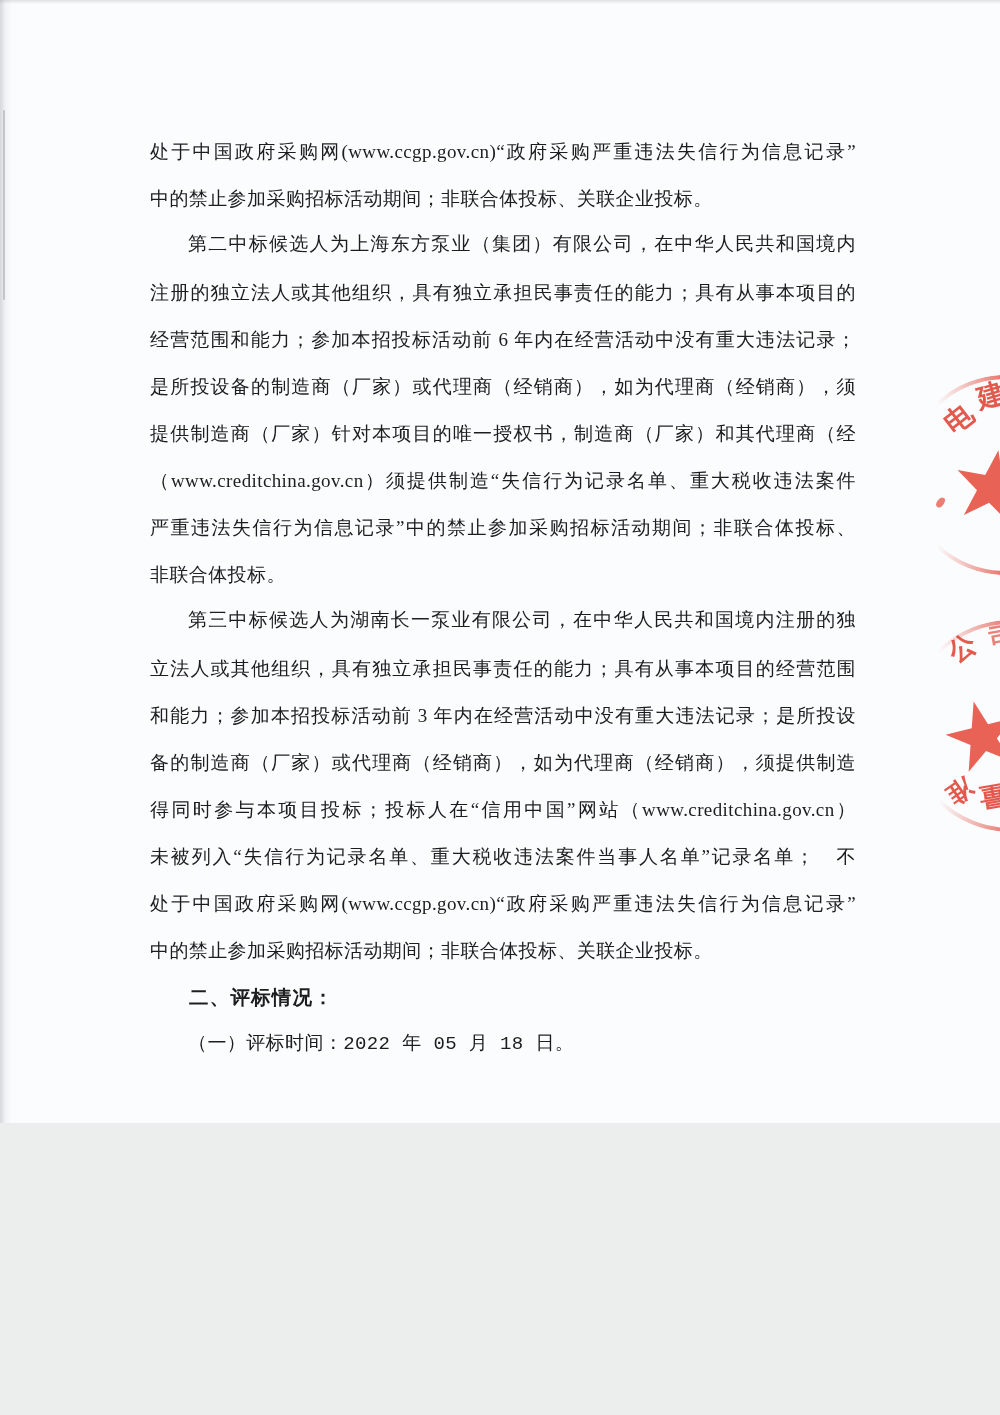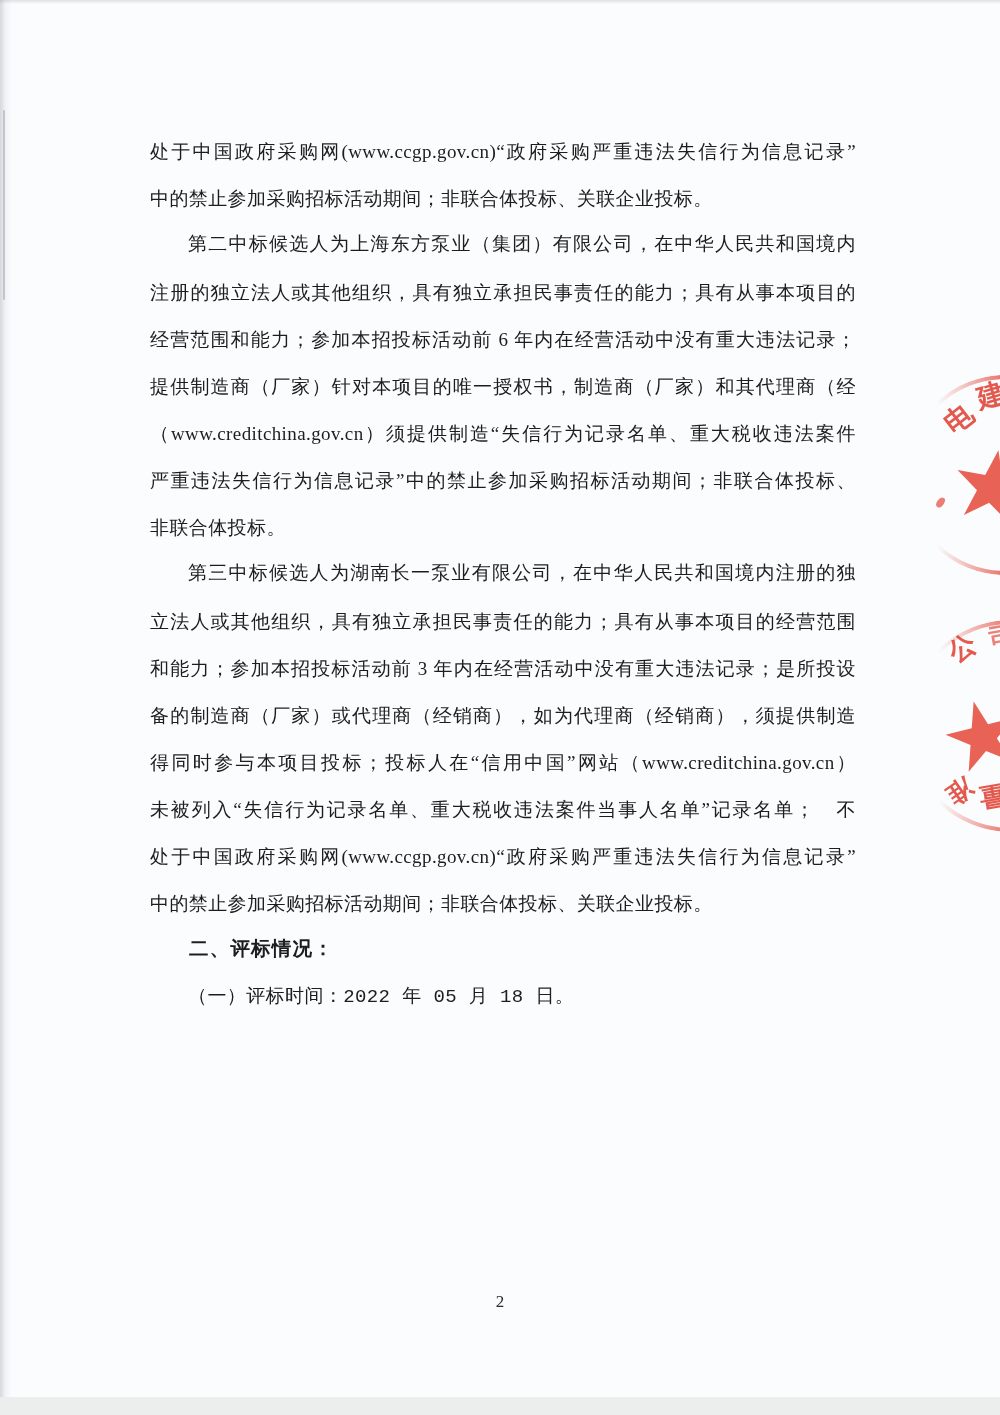--- a/index.html
+++ b/index.html
@@ -3,21 +3,21 @@
 <meta charset="utf-8">
 <style>
   html, body { margin: 0; padding: 0; }
   body {
     width: 1000px; height: 1415px;
     background: #eceeee;
     font-family: "Liberation Serif", "DejaVu Serif", serif;
   }
   .page {
     position: relative;
-    width: 1000px; height: 1397px;
+    width: 1000px; height: 1123px;
     background: #fbfcfd;
     overflow: hidden;
     color: #1d1d20;
   }
   
   .edge-left {
     position: absolute; left: 0; top: 0; bottom: 0; width: 12px;
     background: linear-gradient(to right, rgba(125,134,140,0.30), rgba(150,158,163,0.10) 45%, rgba(255,255,255,0) 100%);
     pointer-events: none;
   }
@@ -43,21 +43,21 @@
     font-size: 19px;
     letter-spacing: 0.4px;
     white-space: pre-wrap;
   }
   .just {
     text-align: justify;
     text-align-last: justify;
   }
   .ind { text-indent: 2em; font-family: Liberation Mono, monospace; }
   .bold {
-    font-family: Liberation Mono, monospace;
+    font-family: Liberation Sans, sans-serif;
     font-weight: 700;
     letter-spacing: 1.2px;
     font-size: 19.5px;
   }
 
   .page-number {
     position: absolute;
     left: 0; width: 1000px; top: 1292px;
     text-align: center;
     font-size: 17px;
@@ -110,20 +110,21 @@
   <div class="edge-top"></div>
   <div class="edge-left"></div>
   <div class="edge-left-line"></div>
 
   <div class="textbody">
     <div class="ln just">处于中国政府采购网(www.ccgp.gov.cn)“政府采购严重违法失信行为信息记录”</div>
     <div class="ln">中的禁止参加采购招标活动期间；非联合体投标、关联企业投标。</div>
     <div class="ln just ind">第二中标候选人为上海东方泵业（集团）有限公司，在中华人民共和国境内</div>
     <div class="ln just">注册的独立法人或其他组织，具有独立承担民事责任的能力；具有从事本项目的</div>
     <div class="ln just">经营范围和能力；参加本招投标活动前 6 年内在经营活动中没有重大违法记录；</div>
+    <div class="ln just">是所投设备的制造商（厂家）或代理商（经销商），如为代理商（经销商），须</div>
     <div class="ln just">提供制造商（厂家）针对本项目的唯一授权书，制造商（厂家）和其代理商（经</div>
     <div class="ln just">（www.creditchina.gov.cn）须提供制造“失信行为记录名单、重大税收违法案件</div>
     <div class="ln just">严重违法失信行为信息记录”中的禁止参加采购招标活动期间；非联合体投标、</div>
     <div class="ln">非联合体投标。</div>
     <div class="ln just ind">第三中标候选人为湖南长一泵业有限公司，在中华人民共和国境内注册的独</div>
     <div class="ln just">立法人或其他组织，具有独立承担民事责任的能力；具有从事本项目的经营范围</div>
     <div class="ln just">和能力；参加本招投标活动前 3 年内在经营活动中没有重大违法记录；是所投设</div>
     <div class="ln just">备的制造商（厂家）或代理商（经销商），如为代理商（经销商），须提供制造</div>
     <div class="ln just">得同时参与本项目投标；投标人在“信用中国”网站（www.creditchina.gov.cn）</div>
     <div class="ln just">未被列入“失信行为记录名单、重大税收违法案件当事人名单”记录名单；　不</div>

